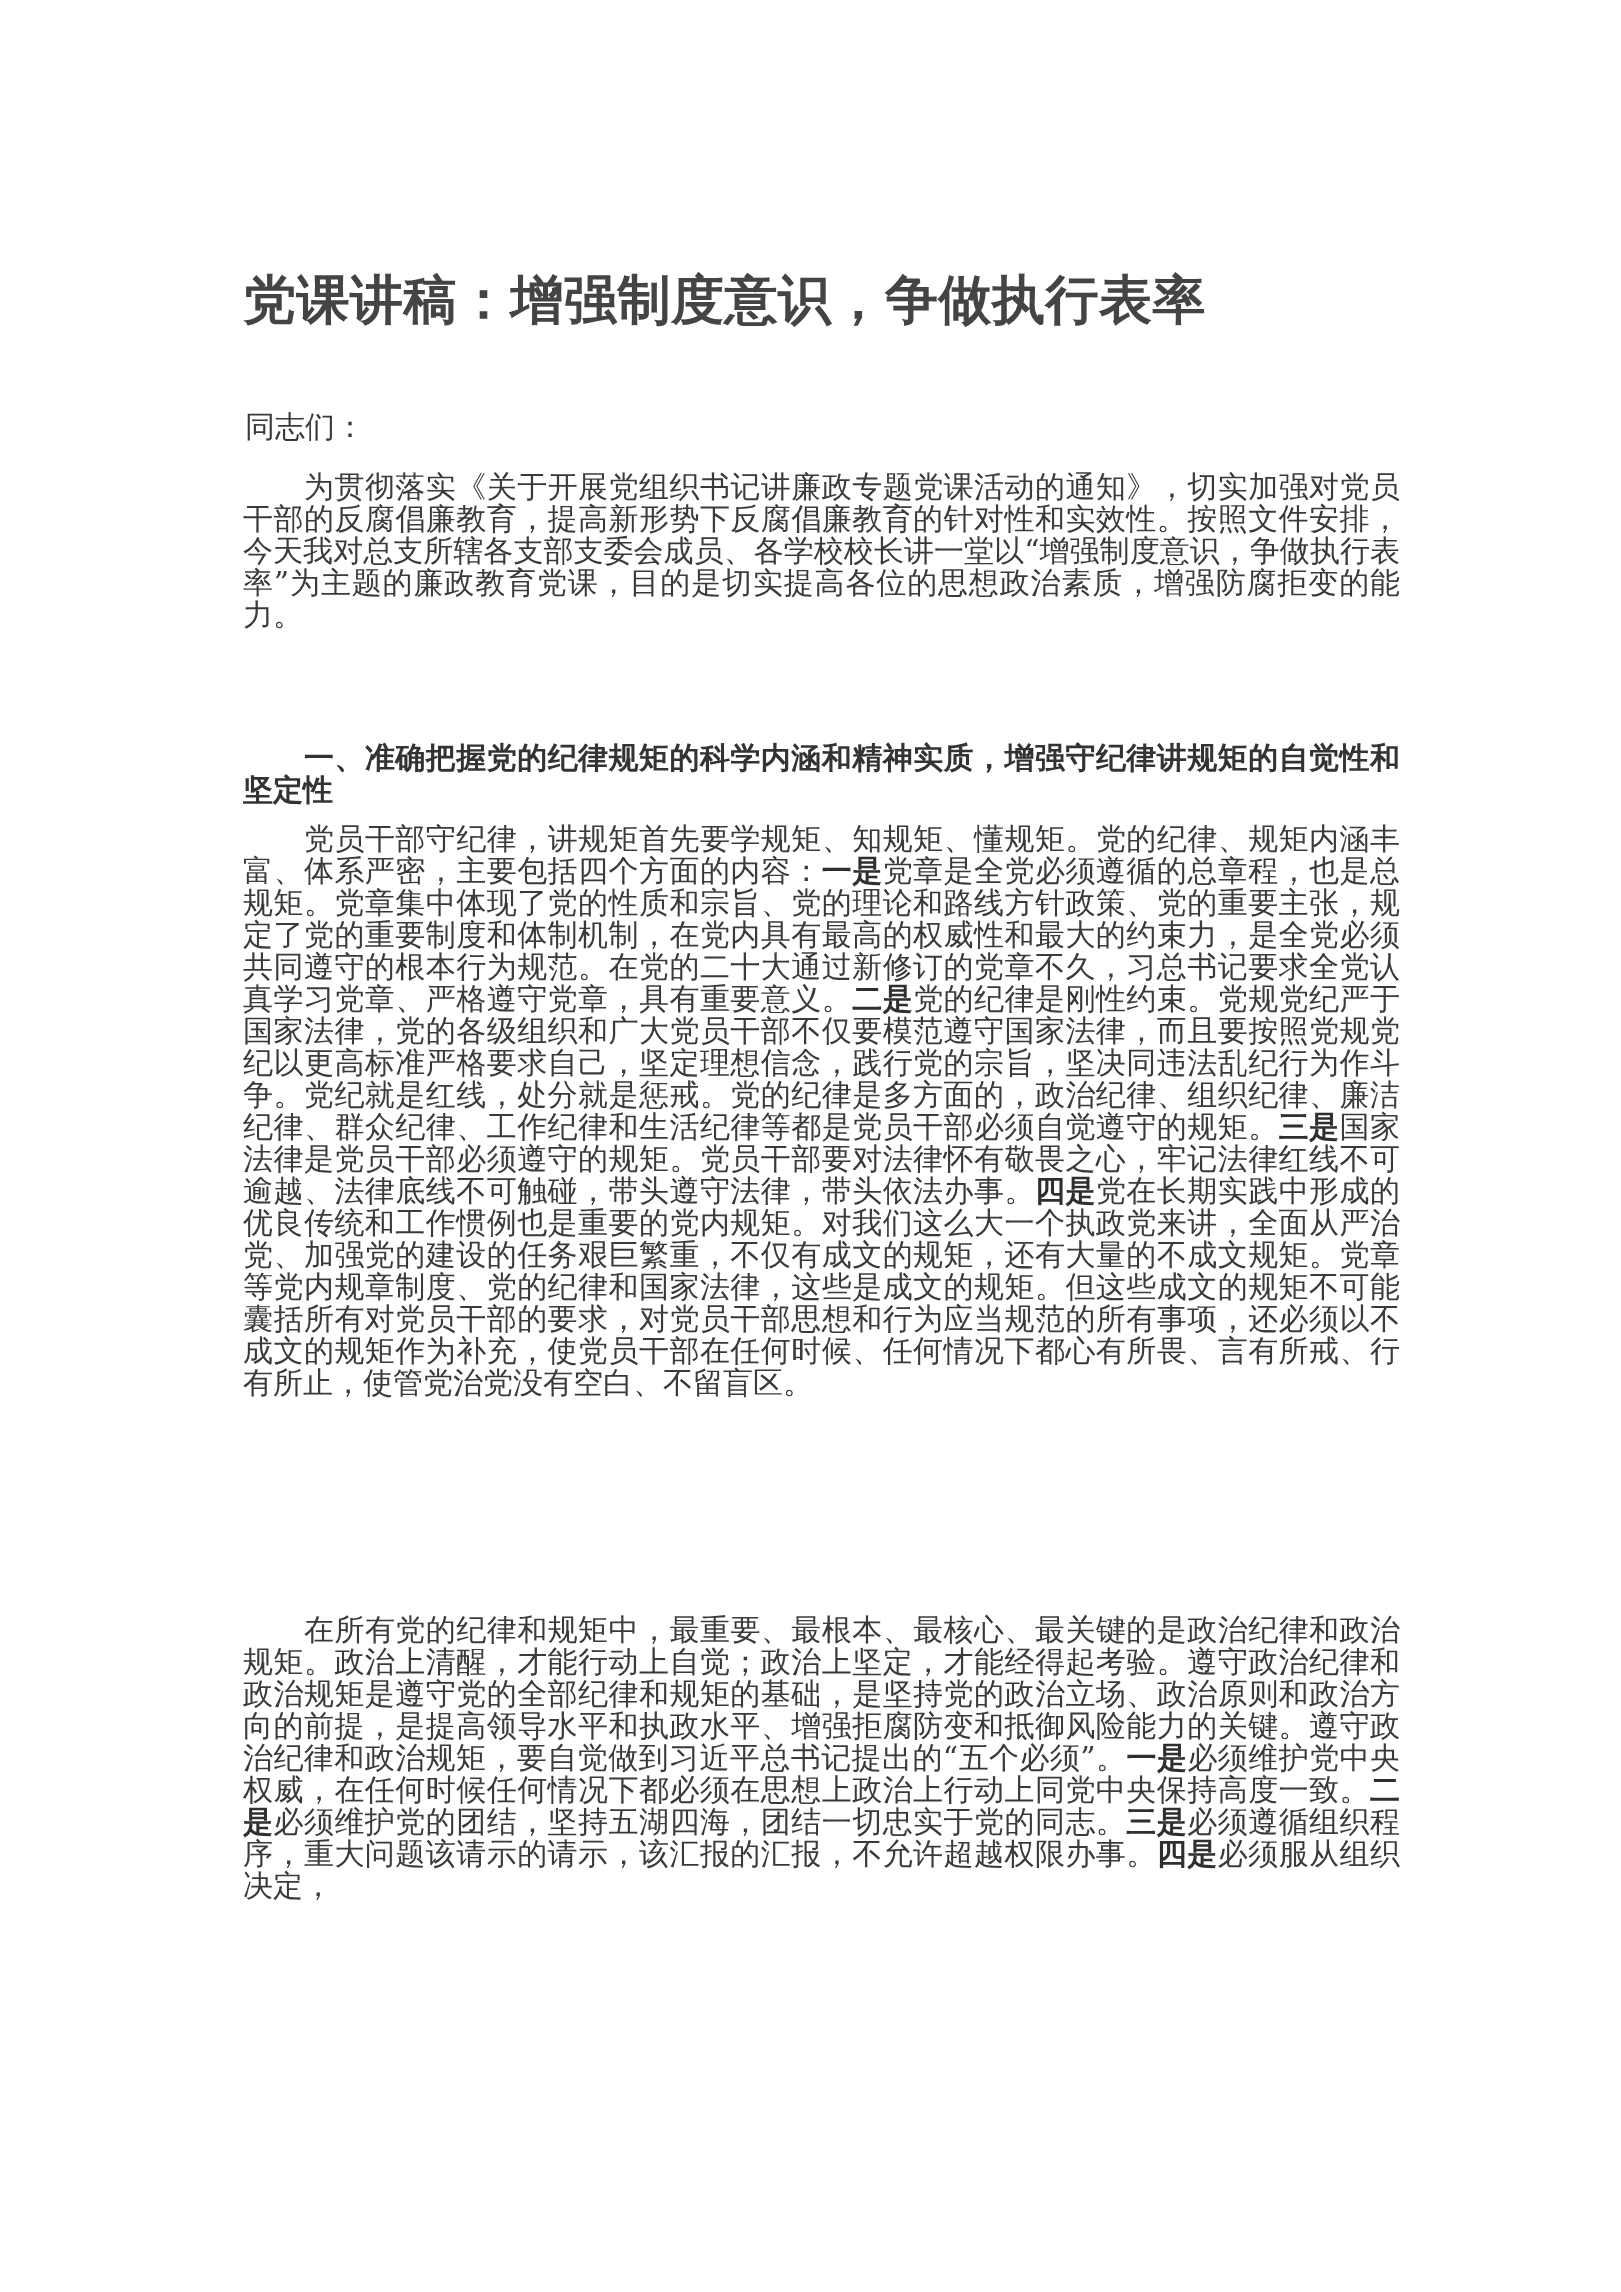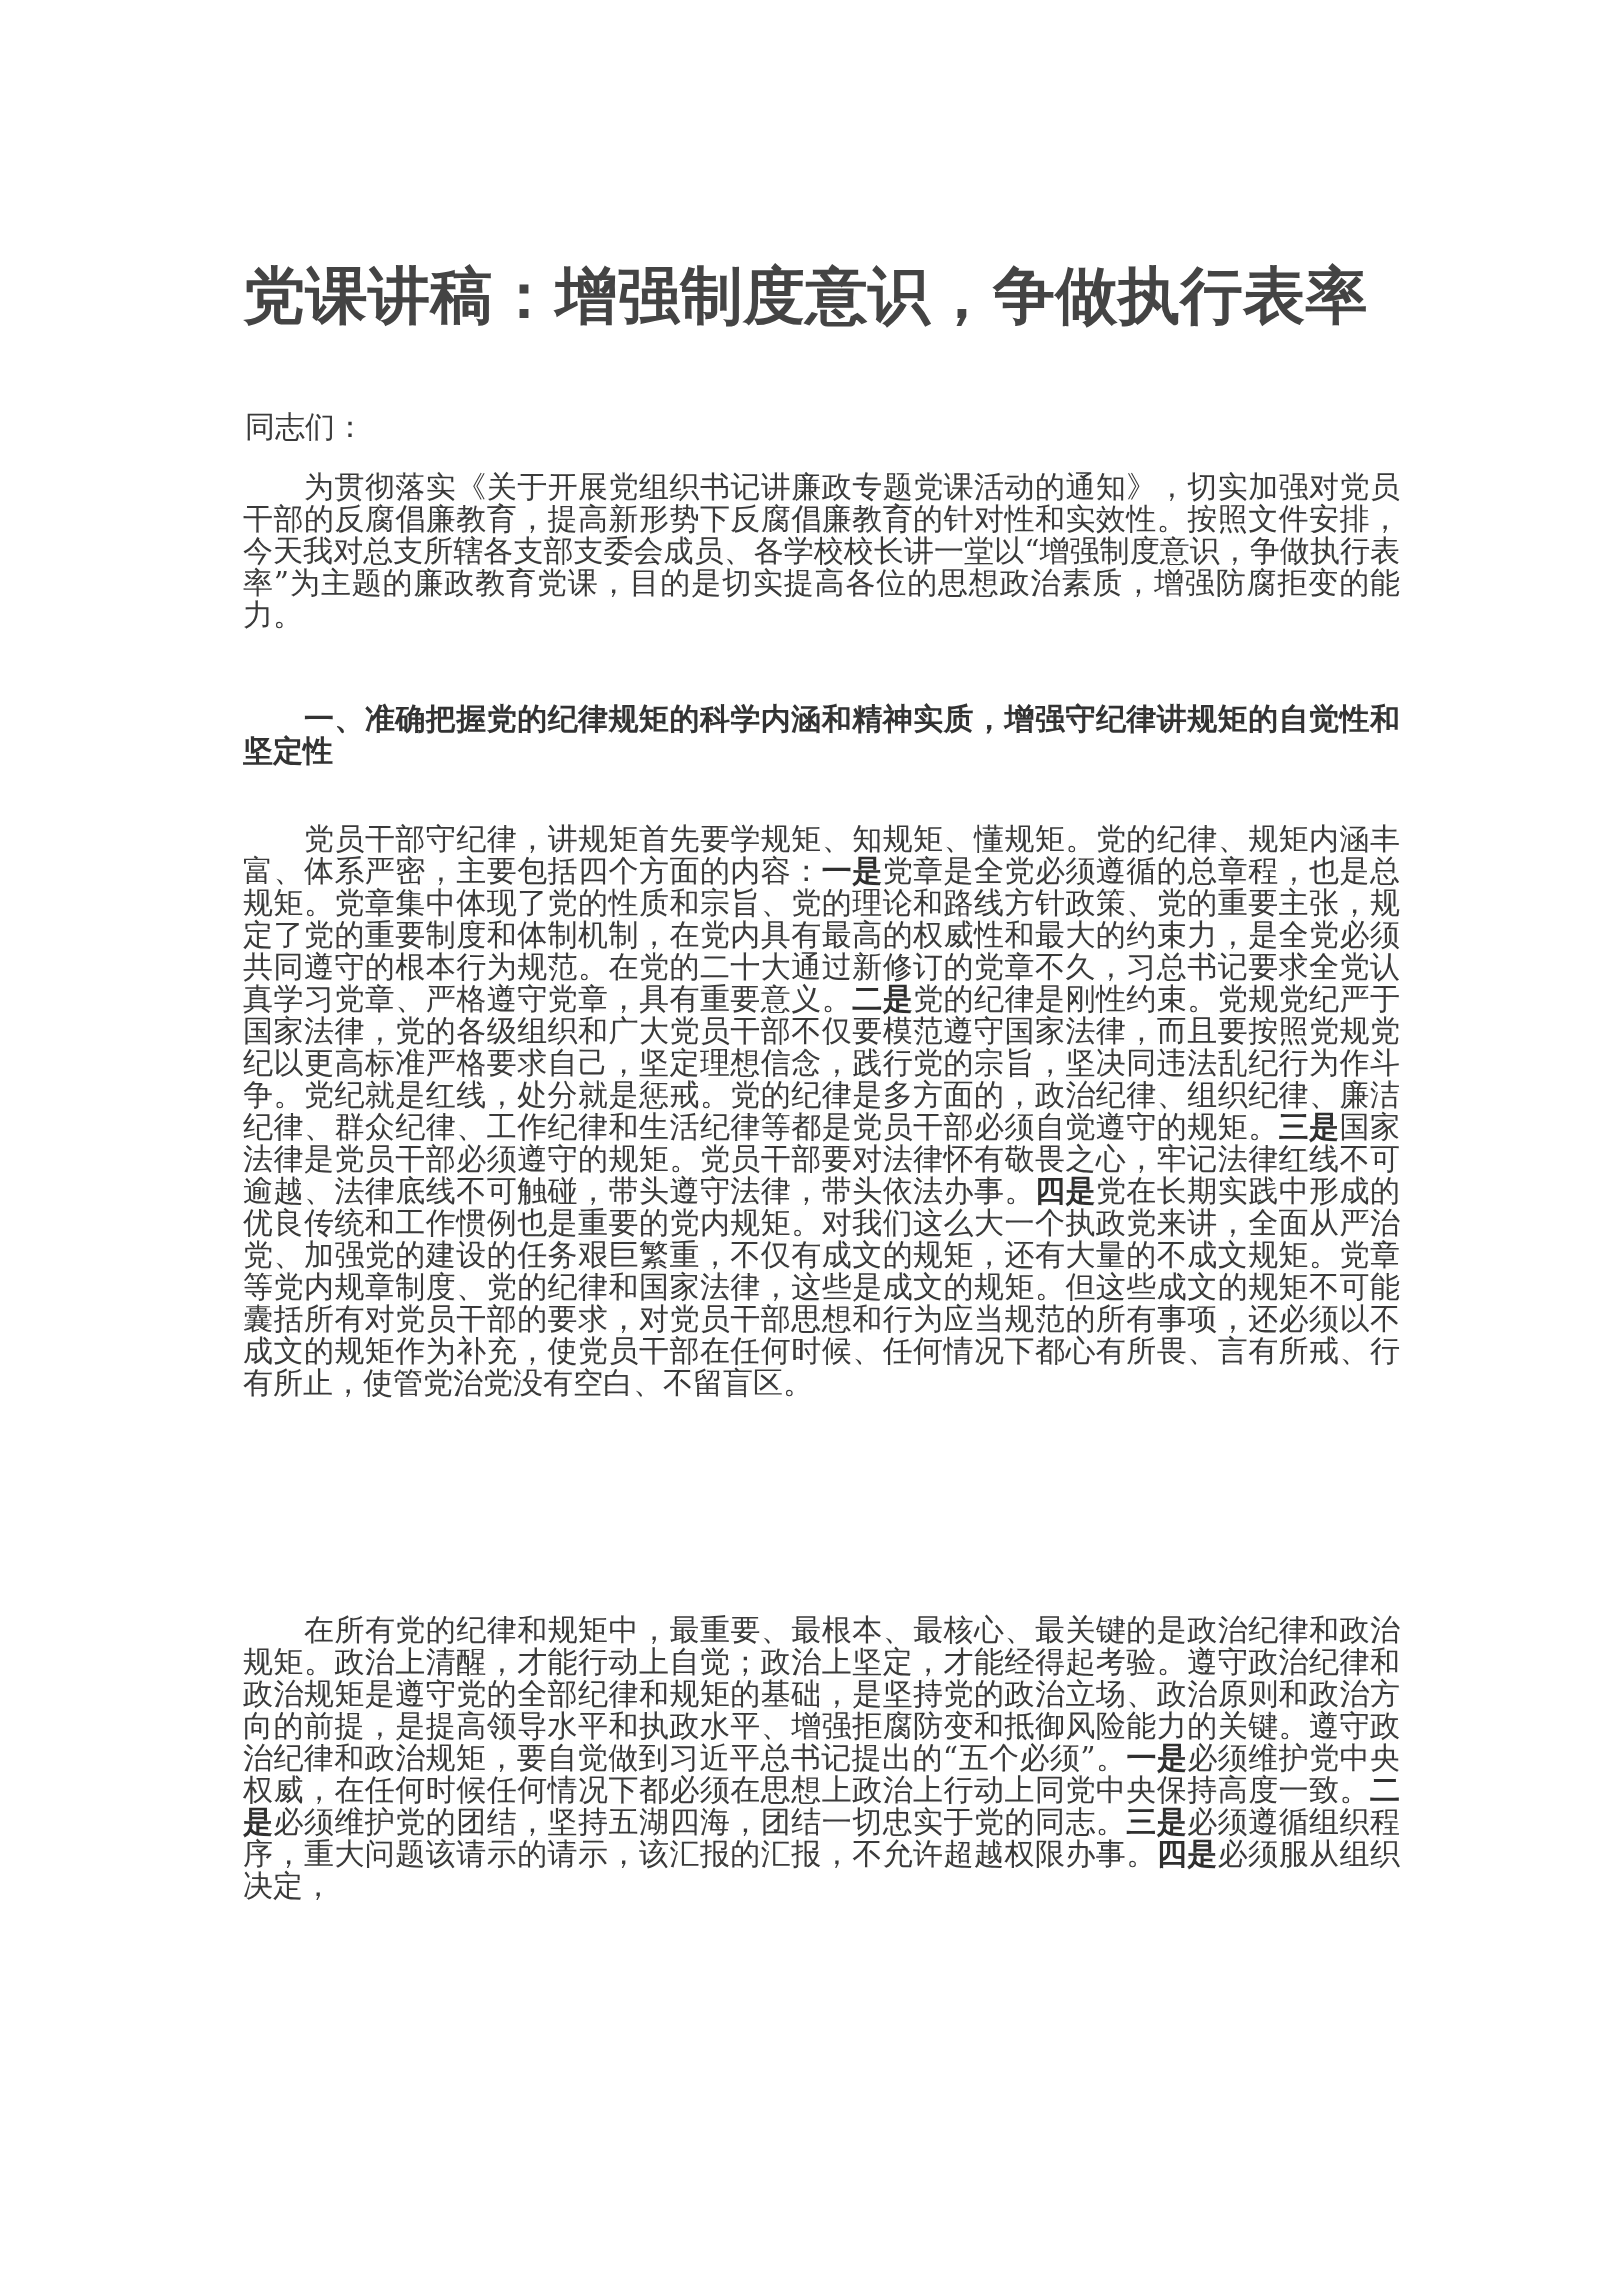--- a/index.html
+++ b/index.html
@@ -19,23 +19,23 @@
       position: absolute;
       left: 243px;
       top: 0;
       width: 1157px;
     }
     .doc-title {
       position: absolute;
       left: 0;
       top: 271px;
       margin: 0;
-      font-family: Liberation Mono, monospace;
+      font-family: Liberation Serif, serif;
       font-weight: bold;
-      font-size: 62px;
+      font-size: 53px;
       line-height: 59px;
       color: #444444;
       letter-spacing: 0.5px;
       white-space: nowrap;
     }
     .salutation {
       position: absolute;
       left: 2px;
       top: 407px;
       margin: 0;
@@ -56,21 +56,21 @@
     }
     .para b {
       font-weight: bold;
       color: #2f2f2f;
     }
     .heading {
       font-weight: bold;
       color: #333333;
     }
     #p1 { top: 471px; }
-    #h1 { top: 703px; }
+    #h1 { top: 742px; }
     #p2 { top: 823px; }
     #p3 { top: 1614px; }
   </style>
 </head>
 <body>
 
 <div class="page">
 
   <h1 class="doc-title">党课讲稿：增强制度意识，争做执行表率</h1>
 

